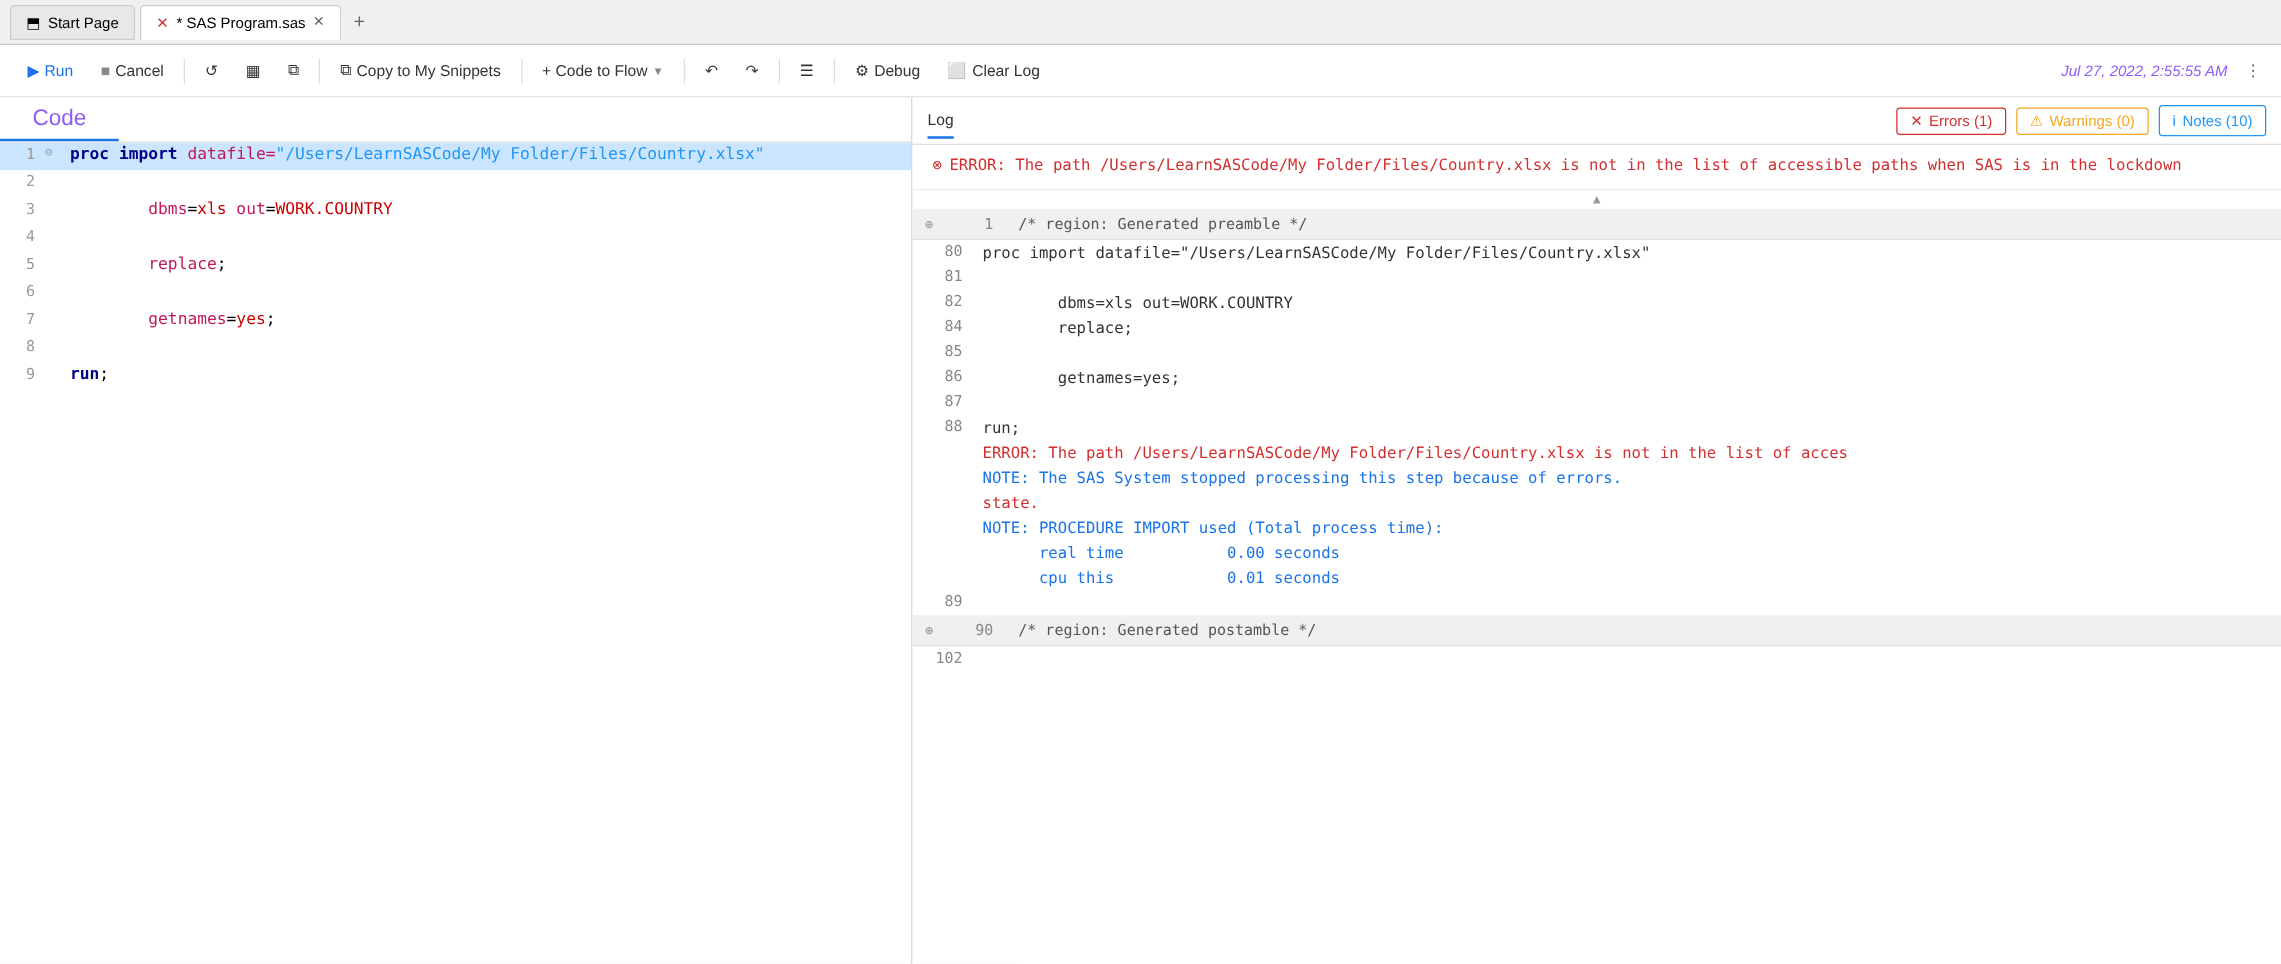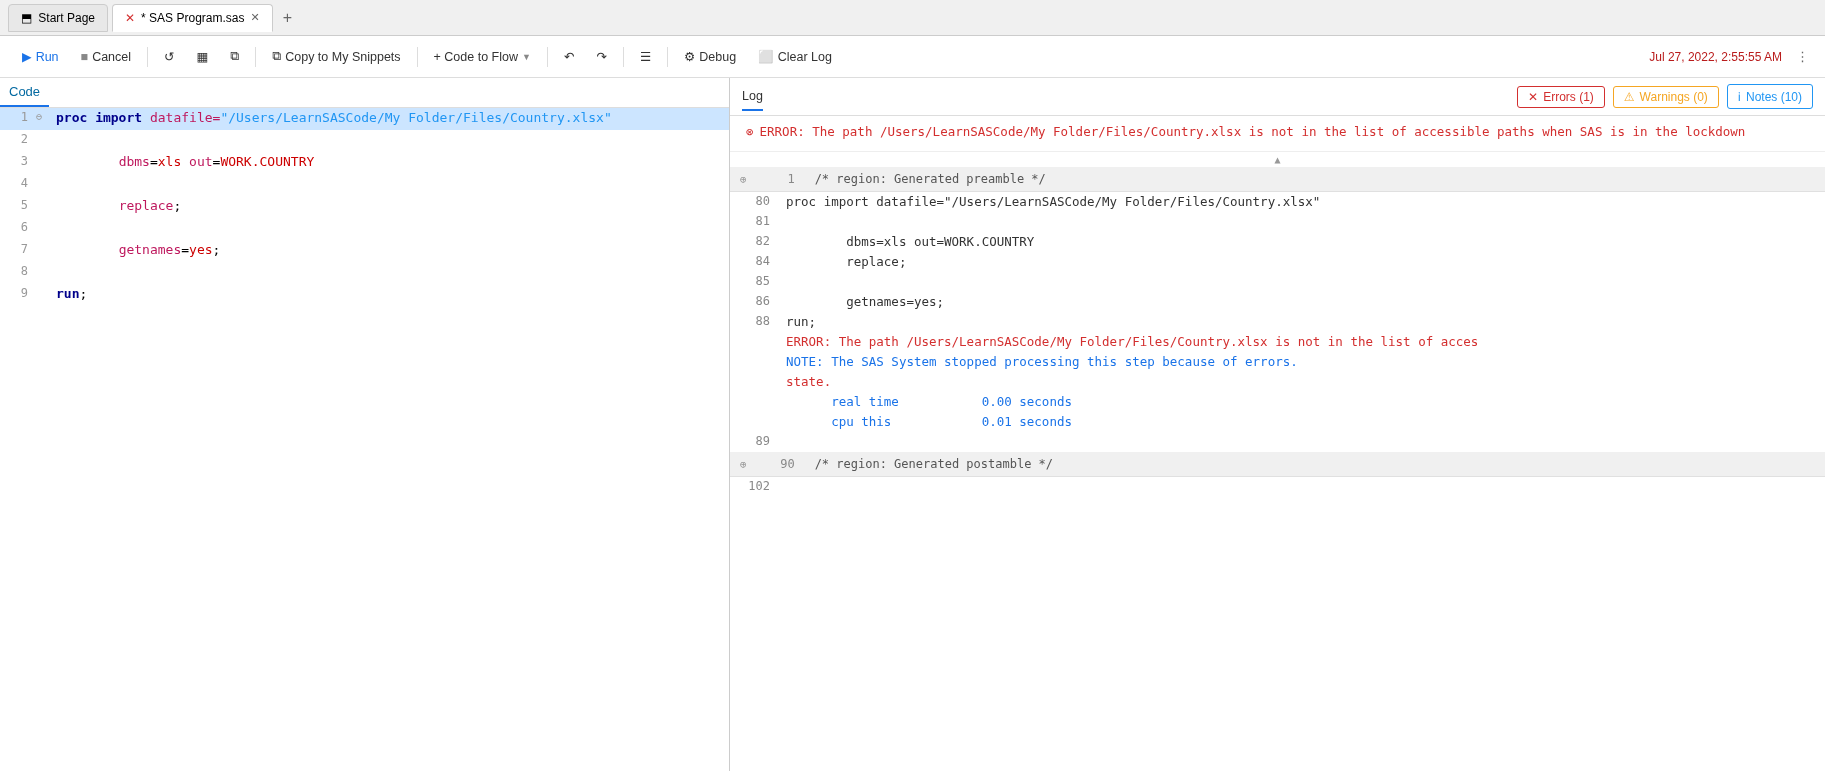--- a/index.html
+++ b/index.html
@@ -31,35 +31,35 @@
     }
     .toolbar-btn {
       display: flex; align-items: center; gap: 4px;
       padding: 4px 10px; border: none; background: none;
       cursor: pointer; font-size: 12.5px; color: #333; border-radius: 3px;
       white-space: nowrap;
     }
     .toolbar-btn.primary { color: #1a73e8; }
     .toolbar-separator { width: 1px; height: 20px; background: #ddd; margin: 0 4px; }
     .toolbar-spacer { flex: 1; }
-    .toolbar-time { font-size: 12px; color: #b91c1c; margin-right: 8px; }
+    .toolbar-time { font-size: 12px; color: #8b5cf6; margin-right: 8px; font-style: italic; }
     .toolbar-more { cursor: pointer; color: #666; padding: 4px; }
 
     
     .split-container {
       display: flex; height: calc(100vh - 78px);
     }
 
     
     .code-panel {
       flex: 0 0 730px; border-right: 1px solid #ccc;
       display: flex; flex-direction: column; background: #fff;
     }
     .panel-tab {
-      padding: 6px 9px; font-size: 13px; color: #0369a1;
+      padding: 6px 26px; font-size: 18px; color: #8b5cf6;
       border-bottom: 2px solid #1a73e8; display: inline-block;
       background: #fff;
     }
     .code-area {
       flex: 1; overflow: auto;
       font-family: 'Consolas', 'Monaco', monospace; font-size: 13px;
     }
     .code-line {
       display: flex; align-items: flex-start; min-height: 22px;
     }
@@ -326,35 +326,43 @@
       </div>
       <div class="log-code-row">
         <span class="log-line-num">85</span>
         <span class="log-line-content"></span>
       </div>
       <div class="log-code-row">
         <span class="log-line-num">86</span>
         <span class="log-line-content">        getnames=yes;</span>
       </div>
       <div class="log-code-row">
+        <span class="log-line-num">87</span>
+        <span class="log-line-content"></span>
+      </div>
+      <div class="log-code-row">
         <span class="log-line-num">88</span>
         <span class="log-line-content">run;</span>
       </div>
 
       <div class="log-code-row">
         <span class="log-line-num"></span>
         <span class="log-line-content log-line-error">ERROR: The path /Users/LearnSASCode/My Folder/Files/Country.xlsx is not in the list of acces</span>
       </div>
       <div class="log-code-row">
         <span class="log-line-num"></span>
         <span class="log-line-content log-line-note">NOTE: The SAS System stopped processing this step because of errors.</span>
       </div>
       <div class="log-code-row">
         <span class="log-line-num"></span>
         <span class="log-line-content log-line-error">state.</span>
+      </div>
+      <div class="log-code-row">
+        <span class="log-line-num"></span>
+        <span class="log-line-content log-line-note">NOTE: PROCEDURE IMPORT used (Total process time):</span>
       </div>
       <div class="log-code-row">
         <span class="log-line-num"></span>
         <span class="log-line-content log-line-note">      real time           0.00 seconds</span>
       </div>
       <div class="log-code-row">
         <span class="log-line-num"></span>
         <span class="log-line-content log-line-note">      cpu this            0.01 seconds</span>
       </div>
 

